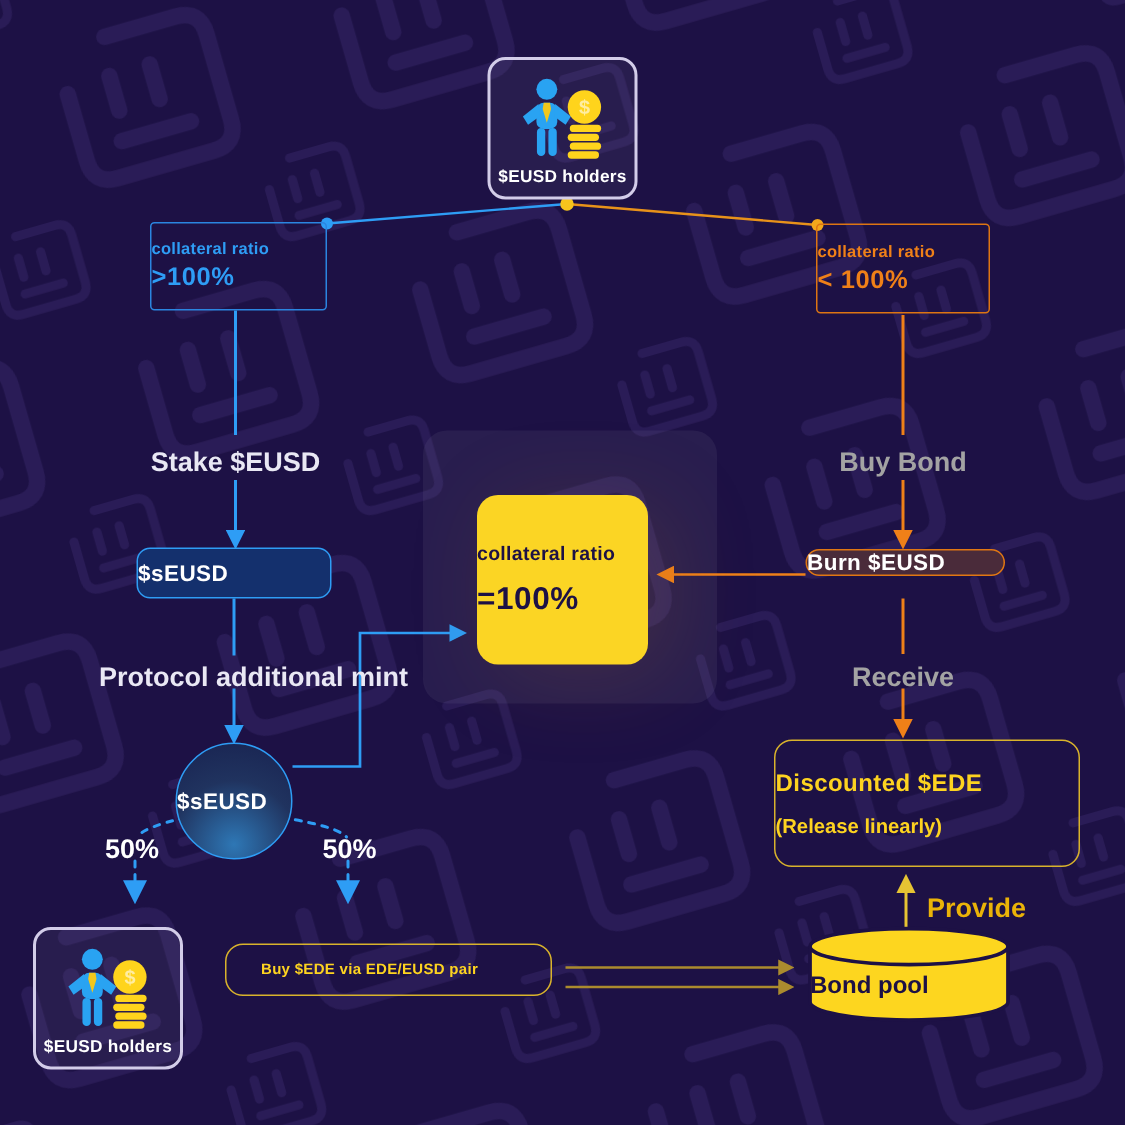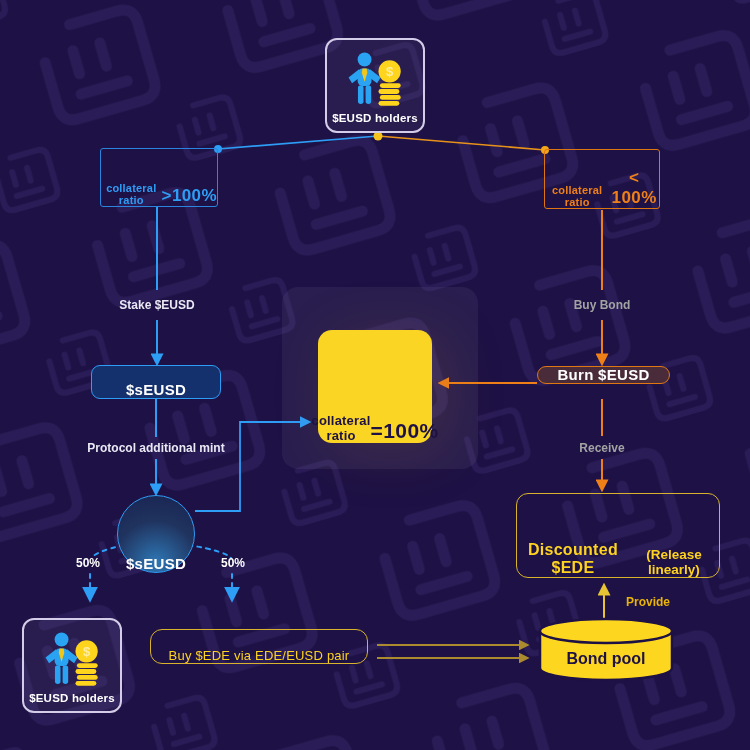--- a/index.html
+++ b/index.html
@@ -4,21 +4,21 @@
 <style>
   html,body{margin:0;padding:0;background:#ffffff;}
   #stage{
     position:relative;width:750px;height:750px;overflow:hidden;
     background:#1d1145;
     font-family:"Liberation Sans", sans-serif;
   }
   .abs{position:absolute;}
   .patwrap{position:absolute;left:-250px;top:-250px;width:1250px;height:1250px;
     transform:rotate(-16deg);opacity:.95;}
-  .ctr{display:flex;flex-direction:row;align-items:flex-end;justify-content:center;text-align:center;}
+  .ctr{display:flex;flex-direction:column;align-items:flex-start;justify-content:center;text-align:center;}
 
   
   .holderbox{
     border:2px solid #d3cde9;border-radius:12px;background:rgba(255,255,255,.05);
     display:flex;flex-direction:column;align-items:center;justify-content:flex-end;
     padding-bottom:7px;box-sizing:border-box;
   }
   .holderbox .hlabel{color:#ffffff;font-size:11.5px;font-weight:bold;letter-spacing:.2px;white-space:nowrap;}
   .hicon{width:64px;height:58px;margin-bottom:4px;}
 
@@ -41,30 +41,30 @@
   .pill-blue{background:#14306d;border:1.7px solid #2e9df5;}
   .pill-burn{background:#4a2b3a;border:1.7px solid #e07713;}
 
   .seusd-circle{
     width:78px;height:78px;border-radius:50%;
     border:1.7px solid #2e9df5;box-sizing:border-box;
     background:radial-gradient(circle at 50% 88%, #2e77b5 0%, #20335f 55%, #182250 100%);
     color:#fff;font-size:15px;font-weight:bold;letter-spacing:.3px;
   }
 
-  .lbl{white-space:nowrap;font-size:12px;font-weight:600;text-align:center;}
+  .lbl{white-space:nowrap;font-size:18px;font-weight:600;text-align:center;}
   .lbl-white{color:#e9e8f4;}
   .lbl-orange{color:#a3a3a3;}
   .lbl-yellow{color:#eab308;}
   .lbl-pct{color:#ffffff;font-weight:bold;}
 
   .goldbox{
     box-sizing:border-box;border:1.7px solid #d9b32c;border-radius:12px;color:#fdd320;
   }
-  .buypair{font-size:13px;font-weight:normal;letter-spacing:.2px;}
+  .buypair{font-size:10px;font-weight:bold;letter-spacing:.2px;padding-left:23px;}
   .discounted .d1{font-size:16px;font-weight:bold;letter-spacing:.3px;}
   .discounted .d2{font-size:13.5px;font-weight:600;margin-top:11px;}
 
   .bondlabel{color:#1d1145;font-size:16px;font-weight:bold;}
   svg{display:block;}
 </style>
 </head>
 <body>
 
 <div id="stage">

